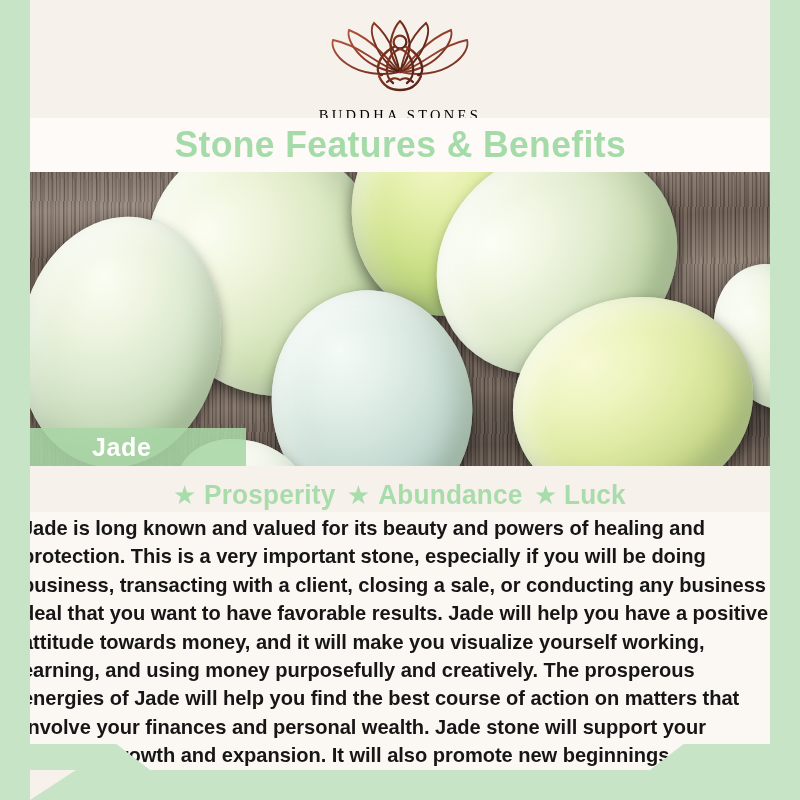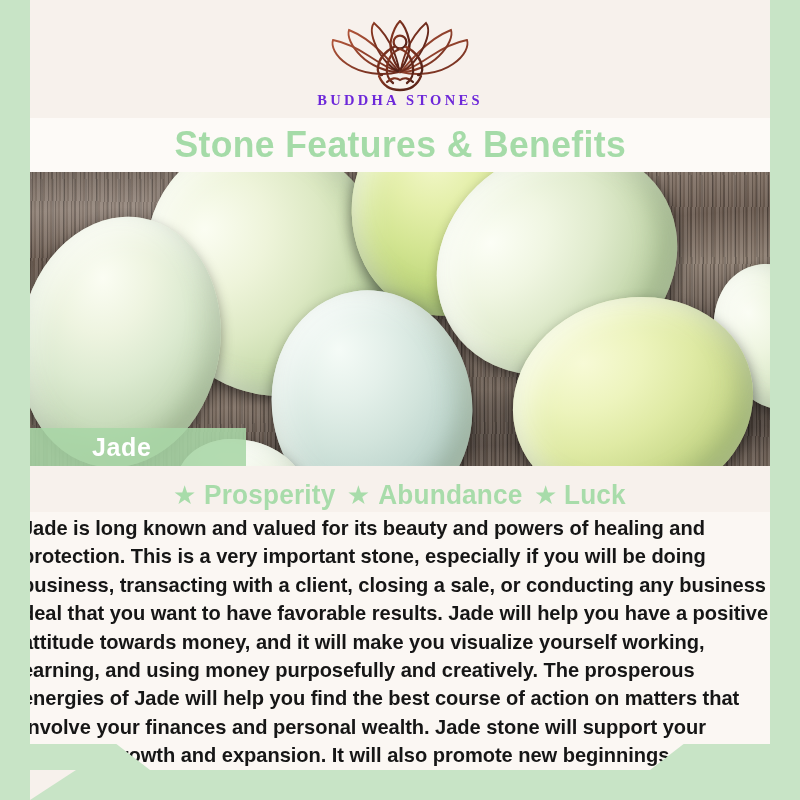--- a/index.html
+++ b/index.html
@@ -58,26 +58,26 @@
   .header{
     position:absolute; left:0; top:0; width:800px; height:172px;
     background:#f7f1ec; z-index:3;
   }
   .logo-wrap{
     position:absolute; left:0; top:20px; width:800px;
     display:flex; flex-direction:column; align-items:center;
   }
   .logo-mark{ width:146px; height:72px; display:block; }
   .logo-word{
-    margin-top:0;
+    margin-top:15px;
     font-family:"Liberation Serif", serif;
     font-size:14.5px;
     letter-spacing:3.3px;
-    color:#6d28d9;
-    font-weight:700;
+    color:#000000;
+    font-weight:400;
   }
 
   
   .title-band{
     position:absolute; left:20px; top:118px; width:760px; height:54px;
     background:#fdfaf7; z-index:4;
     display:flex; align-items:center; justify-content:center;text-align:center;
   }
   .title-text{
     font-family:"Liberation Sans Narrow","Liberation Sans", sans-serif;

